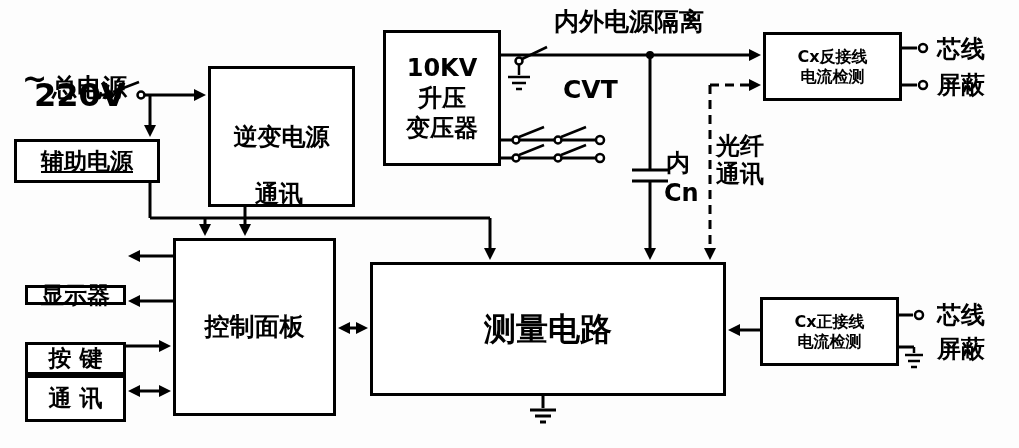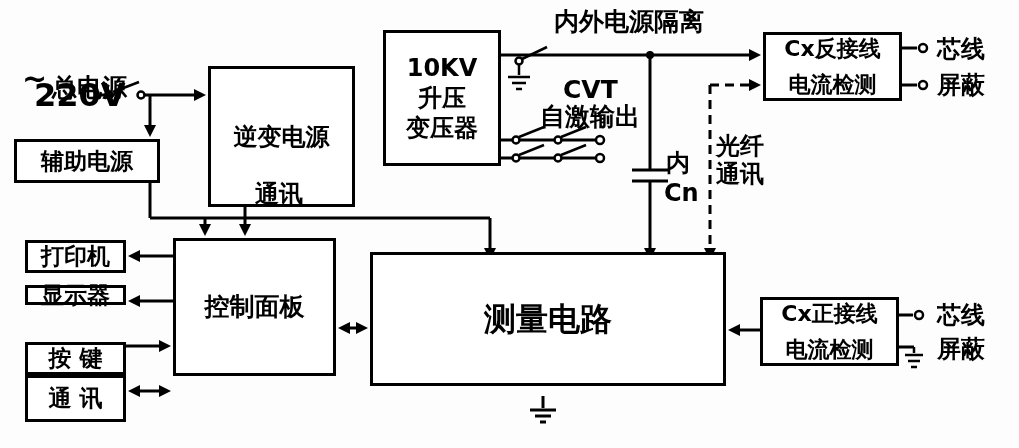--- a/index.html
+++ b/index.html
@@ -7,21 +7,21 @@
     position:relative;width:1019px;height:448px;background:#fdfdfd;
     font-family:"DejaVu Sans","Liberation Sans",sans-serif;color:#000;overflow:hidden;
   }
   svg{position:absolute;left:0;top:0;z-index:1;}
   .box{
     position:absolute;z-index:2;box-sizing:border-box;border:3px solid #000;background:#fff;
     display:flex;flex-direction:column;align-items:center;justify-content:center;
     font-weight:bold;text-align:center;line-height:1.25;
   }
   .lbl{position:absolute;z-index:2;font-weight:bold;white-space:nowrap;line-height:1.1;}
-  .fs22{font-size:22px;justify-content:space-between;} .fs23{font-size:23px;} .fs24{font-size:24px;}
+  .fs22{font-size:16px;} .fs23{font-size:23px;} .fs24{font-size:24px;}
   .fs25{font-size:25px;} .fs26{font-size:32px;text-align:right;}
 </style>
 </head>
 <body>
 
 <div id="stage">
 
   <svg width="1019" height="448" viewBox="0 0 1019 448">
 
     <g stroke="#000" stroke-width="3" fill="none">
@@ -148,45 +148,42 @@
   <div class="box fs24" style="left:208px;top:30px;width:147px;height:141px;margin-top:36px;">
     <span>逆变电源</span>
   </div>
 
   <div class="box fs24" style="left:383px;top:30px;width:118px;height:136px;">
     <span>10KV</span>
     <span>升压</span>
     <span>变压器</span>
   </div>
 
-  <div class="box fs23" style="left:14px;top:139px;width:146px;height:44px;">
+  <div class="box fs23" style="left:14px;top:139px;width:146px;height:44px;text-decoration:underline;">
     <span>辅助电源</span>
   </div>
 
-  <div class="box fs23" style="left:25px;top:240px;width:101px;height:33px;">
-    <span>打印机</span>
-  </div>
 
   <div class="box fs23" style="left:25px;top:285px;width:101px;height:20px;">
     <span>显示器</span>
   </div>
 
   <div class="box fs23" style="left:25px;top:342px;width:101px;height:33px;text-align:center;">
     <span>按  键</span>
   </div>
 
   <div class="box fs23" style="left:25px;top:375px;width:101px;height:47px;">
     <span>通  讯</span>
   </div>
 
-  <div class="box fs25" style="left:173px;top:238px;width:163px;height:138px;">
+  <div class="box fs25" style="left:173px;top:238px;width:163px;height:178px;">
     <span>控制面板</span>
   </div>
 
-  <div class="box fs26" style="left:370px;top:252px;width:356px;height:134px;">
+  <div class="box fs26" style="left:370px;top:262px;width:356px;height:134px;">
     <span>测量电路</span>
   </div>
 
   <div class="box fs22" style="left:763px;top:32px;width:139px;height:69px;">
     <span>Cx反接线</span>
     <span>电流检测</span>
   </div>
 
   <div class="box fs22" style="left:760px;top:297px;width:139px;height:69px;">
     <span>Cx正接线</span>
@@ -194,21 +191,20 @@
   </div>
 
   <div class="lbl fs25" style="left:52px;top:30px;margin-top:44px;">总电源</div>
 
   <div class="lbl" style="left:22px;top:62px;font-size:30px;">~</div>
   <div class="lbl fs26" style="left:34px;top:78px;">220V</div>
 
   <div class="lbl fs25" style="left:506px;top:8px;margin-left:48px;">内外电源隔离</div>
 
   <div class="lbl fs25" style="left:563px;top:76px;">CVT</div>
-  <div class="lbl fs25" style="left:540px;top:103px;">自激输出</div>
 
   <div class="lbl fs24" style="left:255px;top:181px;">通讯</div>
 
   <div class="lbl fs24" style="left:666px;top:150px;">内</div>
   <div class="lbl fs24" style="left:664px;top:180px;">Cn</div>
 
   <div class="lbl fs24" style="left:716px;top:133px;">光纤</div>
   <div class="lbl fs24" style="left:716px;top:161px;">通讯</div>
 
   <div class="lbl fs24" style="left:937px;top:36px;">芯线</div>

